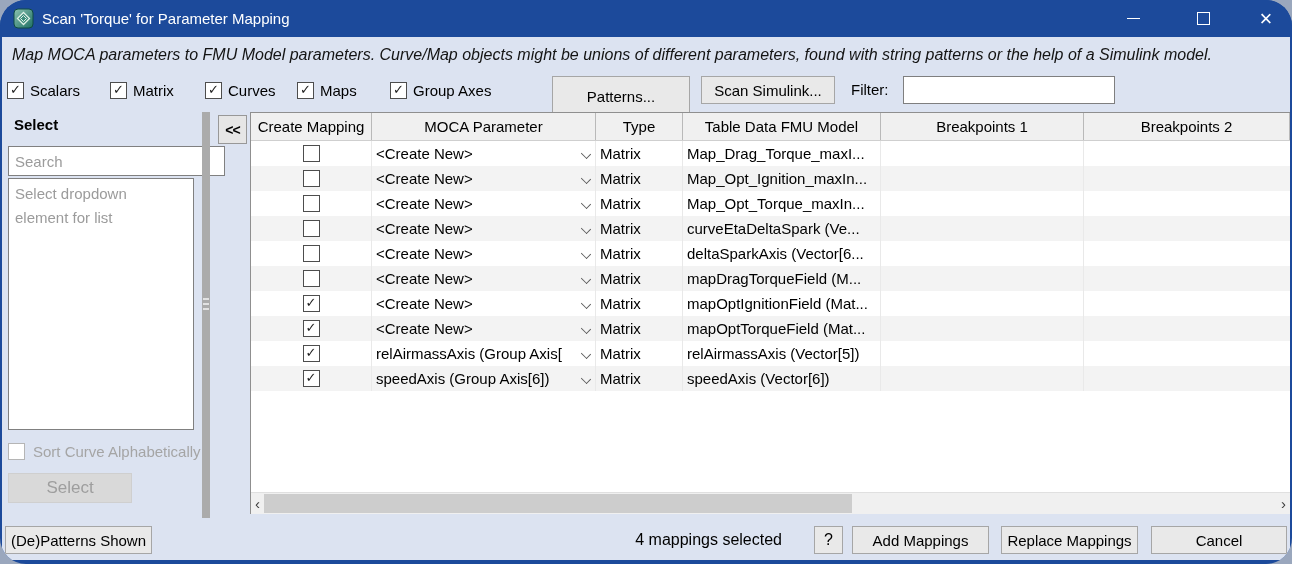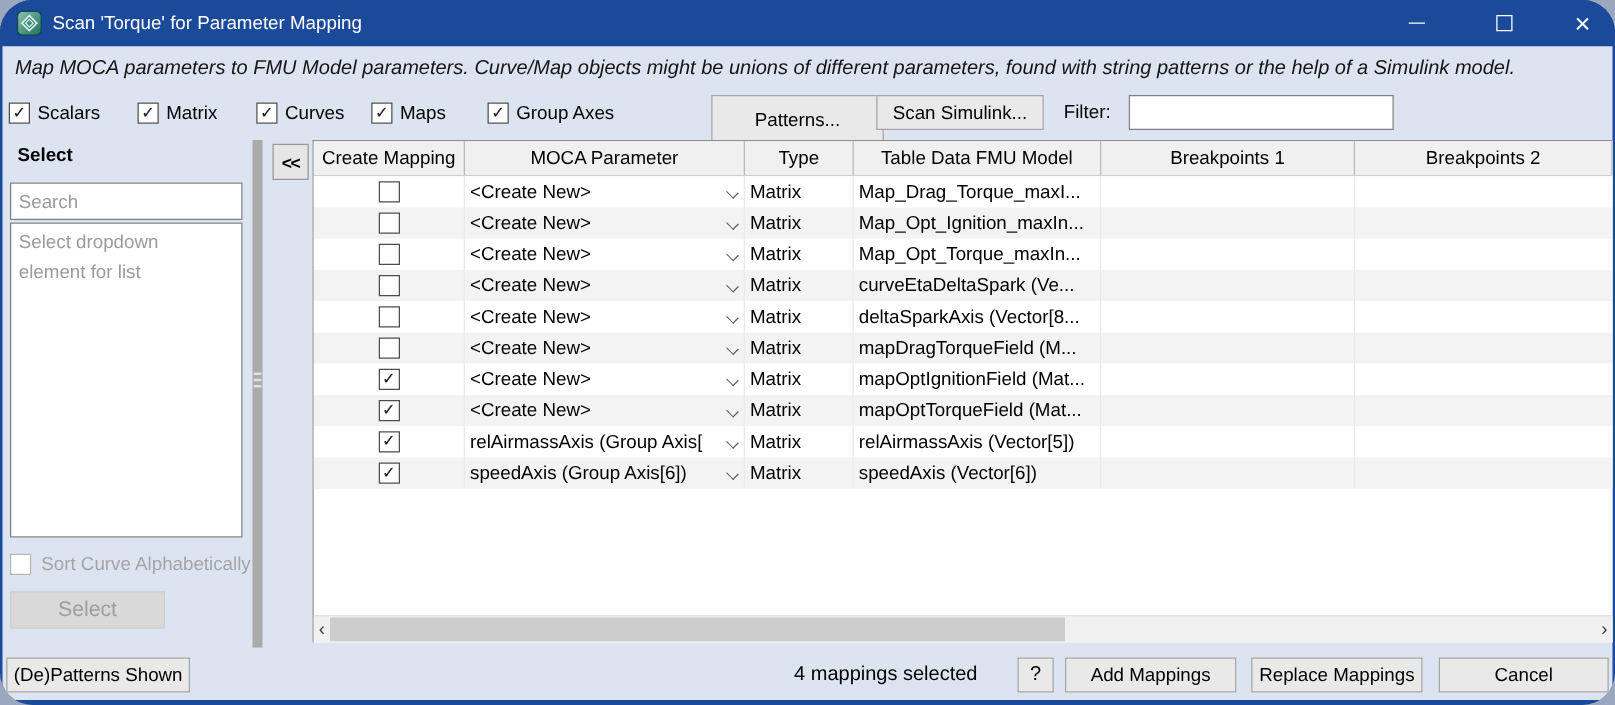--- a/index.html
+++ b/index.html
@@ -28,29 +28,29 @@
 
   
   .cbx{position:relative;display:inline-block;width:15px;height:15px;background:#fff;border:1px solid #4d4d4d;
     font-size:13px;line-height:14px;text-align:center;color:#1c1c1c;vertical-align:middle;box-sizing:content-box;}
   .fcb{position:absolute;top:81px;height:18px;display:flex;align-items:center;}
   .fcb .lbl{font-size:15px;color:#000;margin-left:6px;white-space:nowrap;}
   .fcb:nth-child(1){left:7px;} .fcb:nth-child(2){left:110px;} .fcb:nth-child(3){left:205px;}
   .fcb:nth-child(4){left:297px;} .fcb:nth-child(5){left:390px;}
   .btn{position:absolute;box-sizing:border-box;background:#e9e9e9;border:1px solid #a6a6a6;
     font-size:15px;color:#000;text-align:center;display:flex;align-items:center;justify-content:center;white-space:nowrap;}
-  .btn-patterns{left:569px;top:76px;width:138px;height:40px;}
+  .btn-patterns{left:552px;top:76px;width:138px;height:40px;}
   .btn-scan{left:701px;top:76px;width:134px;height:28px;}
   .filter-label{position:absolute;left:851px;top:76px;height:28px;line-height:28px;font-size:15px;color:#000;}
   .filter-input{position:absolute;left:903px;top:76px;width:212px;height:28px;box-sizing:border-box;
     background:#fff;border:1px solid #7f7f7f;font-size:15px;padding:0 6px;font-family:"Liberation Sans",sans-serif;outline:none;}
 
   
   .panel-heading{position:absolute;left:14px;top:116px;font-size:15px;font-weight:bold;color:#000;}
-  .search-input{position:absolute;left:8px;top:146px;width:186px;height:30px;box-sizing:border-box;
+  .search-input{position:absolute;left:8px;top:146px;width:217px;height:30px;box-sizing:border-box;
     background:#fff;border:1px solid #808080;font-size:15px;padding:0 6px;font-family:"Liberation Sans",sans-serif;outline:none;color:#222;}
   .search-input::placeholder{color:#9b9b9b;opacity:1;}
   .listbox{position:absolute;left:8px;top:178px;width:186px;height:252px;box-sizing:border-box;
     background:#fff;border:1px solid #808080;padding:3px 6px;}
   .listbox .ph{font-size:15px;color:#9b9b9b;line-height:24px;}
   .sort-row{position:absolute;left:8px;top:442px;height:18px;display:flex;align-items:center;}
   .cbx.disabled{border-color:#b5b5b5;}
   .sort-row .lbl{font-size:15px;color:#a5a5a5;margin-left:8px;white-space:nowrap;}
   .btn-select{left:8px;top:473px;width:124px;height:30px;background:#d9d9d9;border:1px solid #cfcfcf;color:#9e9e9e;font-size:17px;}
 
@@ -240,21 +240,21 @@
     </div>
         <div class="trow" style="top: 100px;">
       <div class="cell c-check">
         <span class="cbx"></span>
       </div>
       <div class="cell c-moca">
         <span class="moca-text">&lt;Create New&gt;</span>
         <span class="chev"></span>
       </div>
       <div class="cell c-type">Matrix</div>
-      <div class="cell c-fmu">deltaSparkAxis (Vector[8...</div>
+      <div class="cell c-fmu">deltaSparkAxis (Vector[6...</div>
       <div class="cell c-bp1"></div>
       <div class="cell c-bp2"></div>
     </div>
         <div class="trow alt" style="top: 125px;">
       <div class="cell c-check">
         <span class="cbx"></span>
       </div>
       <div class="cell c-moca">
         <span class="moca-text">&lt;Create New&gt;</span>
         <span class="chev"></span>

